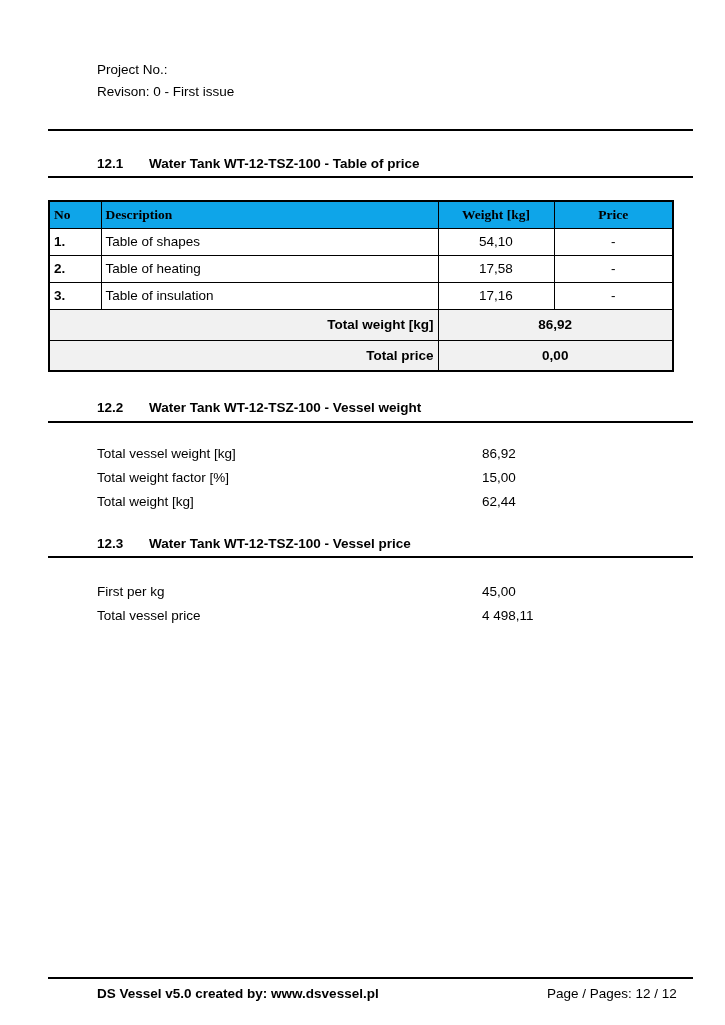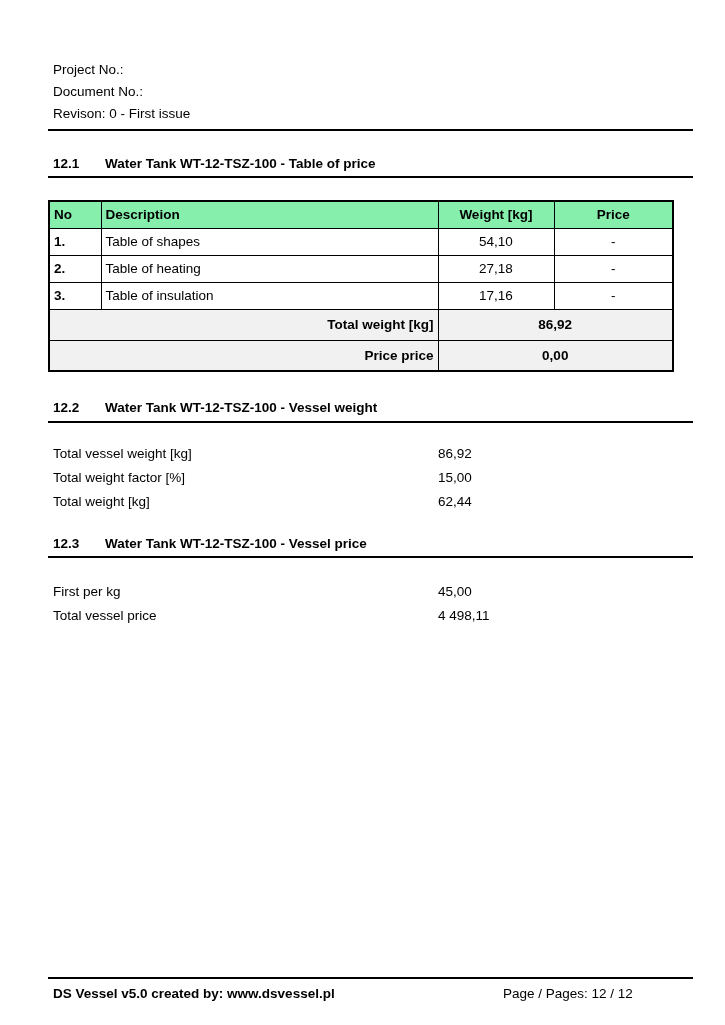--- a/index.html
+++ b/index.html
@@ -7,21 +7,21 @@
   .page {
     position: relative;
     width: 725px;
     height: 1025px;
     background: #ffffff;
     color: #000000;
     font-family: "Liberation Sans", "DejaVu Sans", sans-serif;
     font-size: 13.5px;
     overflow: hidden;
   }
-  .abs { position: absolute; }
+  .abs { position: absolute; margin-left: 44px; }
   .rule {
     position: absolute;
     left: 48px;
     width: 645px;
     height: 1.5px;
     background: #000000;
   }
   
   .meta { left: 53px; top: 62px; }
   .meta div { height: 22px; line-height: 15px; }
@@ -43,21 +43,21 @@
   table.price td, table.price th {
     border: 1px solid #000;
     padding: 0 4px;
     height: 27px;
     font-weight: normal;
     text-align: left;
     overflow: hidden;
     white-space: nowrap;
   }
   table.price { border: 2px solid #000; }
-  table.price tr.head td { background: #86efac; font-weight: bold; }
+  table.price tr.head td { background: #0ea5e9; font-weight: bold; font-family: Liberation Serif, serif; }
   table.price td.center { text-align: center; }
   table.price td.no { font-weight: bold; }
   table.price tr.total td {
     background: #f1f1f1;
     font-weight: bold;
     height: 31px;
   }
   table.price tr.total td.lbl { text-align: right; padding-right: 4px; }
   
   .kv-label { left: 53px; }
@@ -66,21 +66,20 @@
   .footer-left { left: 53px; top: 986px; font-weight: bold; }
   .footer-right { left: 503px; top: 986px; text-align: center; }
 </style>
 </head>
 <body>
 
 <div class="page">
 
   <div class="abs meta">
     <div>Project No.:</div>
-    <div>Document No.:</div>
     <div>Revison: 0 - First issue</div>
   </div>
   <div class="rule" style="top:129px"></div>
 
   <div class="abs heading" style="top:156px">
     <span class="num">12.1</span>
     <span class="title">Water Tank WT-12-TSZ-100 - Table of price</span>
   </div>
   <div class="rule" style="top:176px"></div>
 
@@ -100,35 +99,35 @@
       </tr>
       <tr>
         <td class="no">1.</td>
         <td>Table of shapes</td>
         <td class="center">54,10</td>
         <td class="center">-</td>
       </tr>
       <tr>
         <td class="no">2.</td>
         <td>Table of heating</td>
-        <td class="center">27,18</td>
+        <td class="center">17,58</td>
         <td class="center">-</td>
       </tr>
       <tr>
         <td class="no">3.</td>
         <td>Table of insulation</td>
         <td class="center">17,16</td>
         <td class="center">-</td>
       </tr>
       <tr class="total">
         <td class="lbl" colspan="2">Total weight [kg]</td>
         <td class="center" colspan="2">86,92</td>
       </tr>
       <tr class="total">
-        <td class="lbl" colspan="2">Price price</td>
+        <td class="lbl" colspan="2">Total price</td>
         <td class="center" colspan="2">0,00</td>
       </tr>
     </tbody>
   </table>
 
   <div class="abs heading" style="top:400px">
     <span class="num">12.2</span>
     <span class="title">Water Tank WT-12-TSZ-100 - Vessel weight</span>
   </div>
   <div class="rule" style="top:421px"></div>

